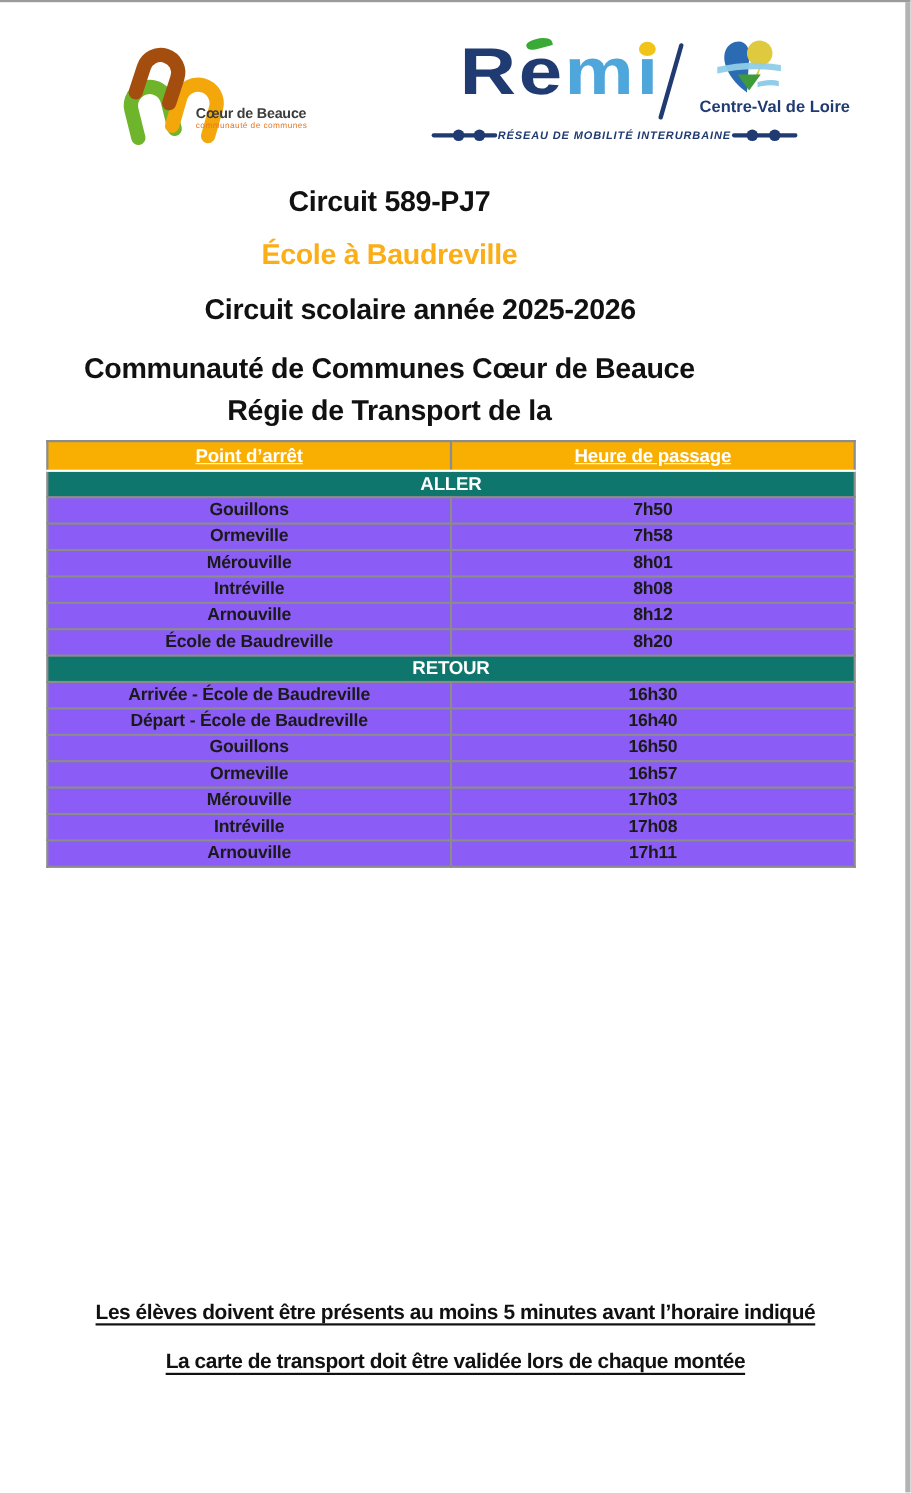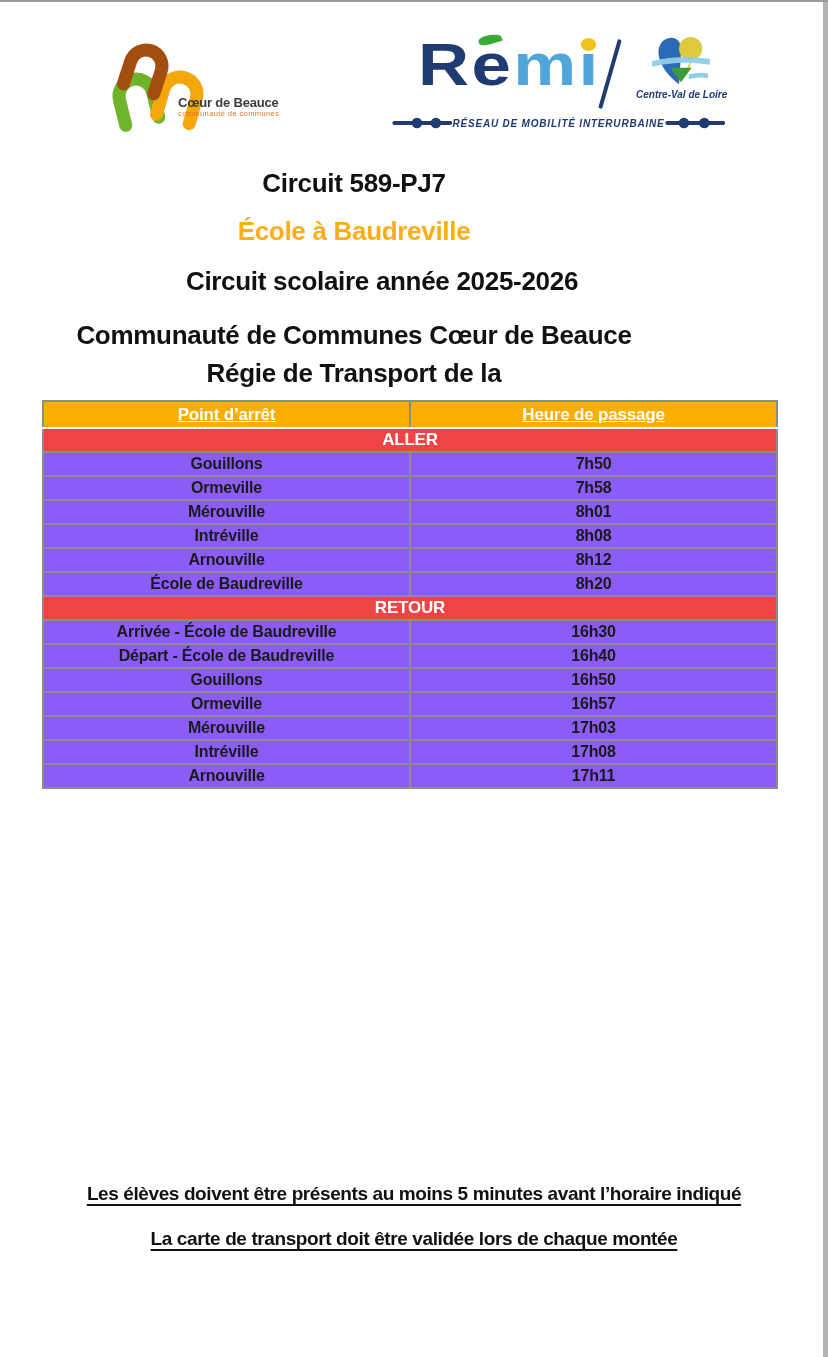--- a/index.html
+++ b/index.html
@@ -27,21 +27,21 @@
   .remi-blue { color:#4ea6db; }
   .remi-e-wrap { position:relative; display:inline-block; }
   .remi-accent { position:absolute; left:6px; top:5px; width:20px; height:9px; background:#3ba936;
                  border-radius:60% 90% 10% 60%; transform:rotate(-18deg); }
   .remi-i-wrap { position:relative; display:inline-block; }
   .remi-idot { position:absolute; left:2px; top:8px; width:13px; height:13px; background:#f0c419; border-radius:50%; }
   .remi-slash { position:absolute; left:218px; top:4px; width:4px; height:72px; background:#203a72;
                 transform:rotate(16deg); border-radius:2px; }
   .cvl { position:absolute; left:246px; top:0; width:89px; text-align:center; }
   .cvl-heart { display:block; margin:0 auto; }
-  .cvl-name { font-size:10px; font-style:italic; font-weight:bold; color:#203a72; white-space:nowrap; margin-top:1px; }
+  .cvl-name { font-size:15px; font-weight:bold; color:#203a72; white-space:nowrap; margin-top:1px; }
   .remi-tagline-row { position:absolute; left:2px; top:82px; width:333px; display:flex;
                       align-items:center; justify-content:space-between; }
   .remi-tagline { font-size:10px; font-weight:bold; font-style:italic; color:#203a72;
                   letter-spacing:0.8px; white-space:nowrap; }
 
   
   .title { position:absolute; left:0; width:708px; text-align:center; font-weight:bold;
            color:#111111; font-size:26px; letter-spacing:-0.3px; }
   .title-circuit  { top:168px; }
   .title-school   { top:216px; color:#fbae17; }
@@ -50,21 +50,21 @@
 
   
   table.timetable { position:absolute; left:42px; top:400px; width:736px;
                     border-collapse:collapse; table-layout:fixed; }
   table.timetable th, table.timetable td {
     border:2px solid #8c8c8c; text-align:center; font-weight:bold;
     font-size:16px; color:#1a1a1a; padding:1px 4px; letter-spacing:-0.2px;
   }
   table.timetable thead th { background:#f9ae02; color:#ffffff; font-size:17px;
                              height:27px; border-bottom:2px solid #ffffff;text-decoration:underline; }
-  table.timetable td.band { background:#ef4444; color:#ffffff; font-size:17px; height:23px; }
+  table.timetable td.band { background:#0f766e; color:#ffffff; font-size:17px; height:23px; }
   table.timetable tr.data-row td { height:24px; background:#8b5cf6; }
 
   
   .note { position:absolute; left:0; width:828px; text-align:center; font-weight:bold;
           font-size:19px; color:#111111; letter-spacing:-0.4px;
           text-decoration:underline; text-underline-offset:4px; text-decoration-thickness:2px; }
   .note-1 { top:1183px; }
   .note-2 { top:1228px; }
 </style>
 </head>

